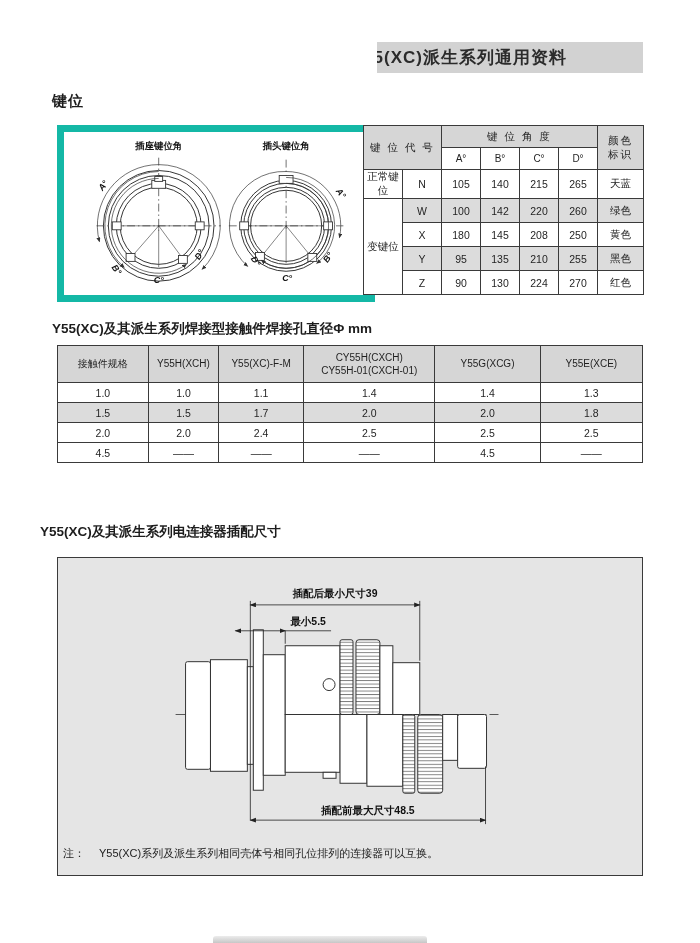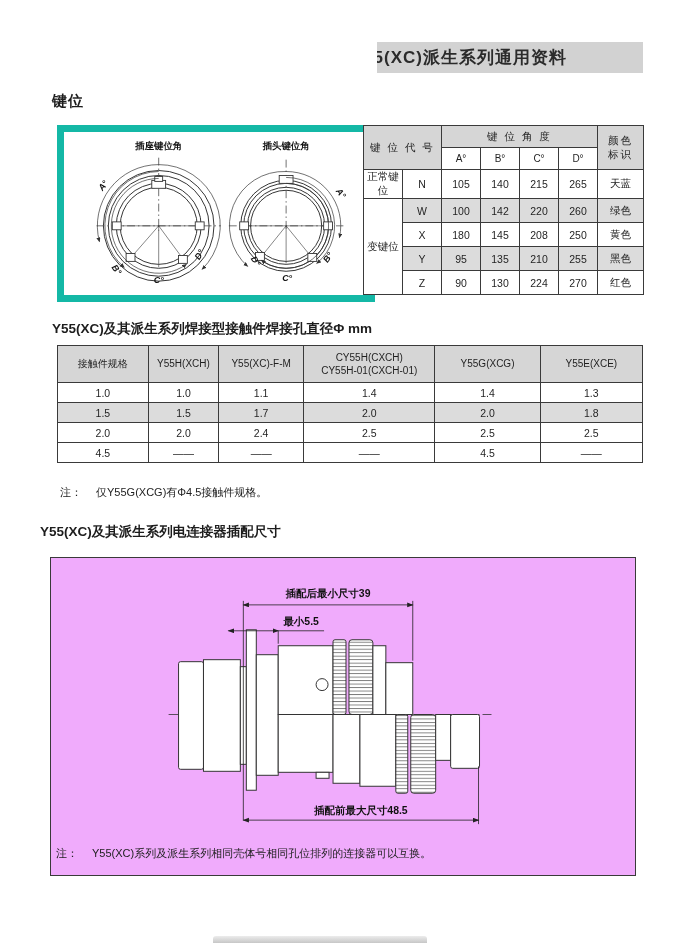--- a/index.html
+++ b/index.html
@@ -21,22 +21,22 @@
   .t1{left:52px;top:92px;font-size:15px;letter-spacing:1px;}
   .t2{left:52px;top:320px;font-size:13.5px;}
   .t3{left:40px;top:523px;font-size:13.5px;}
   .unit{margin-left:0;font-weight:bold;}
   
   .diagram-box{
     position:absolute;left:57px;top:125px;width:304px;height:163px;
     border:7px solid #14b8a6;background:#fff;
   }
   .drawing-box{
-    position:absolute;left:50px;top:557px;width:584px;height:317px;
-    border:1.5px solid #3a3a3a;background:#f0abfc;
+    position:absolute;left:57px;top:557px;width:584px;height:317px;
+    border:1.5px solid #3a3a3a;background:#e5e5e5;
   }
   
   table{border-collapse:collapse;table-layout:fixed;background:#fff;}
   th,td{border:1px solid #3a3a3a;text-align:center;vertical-align:middle;
         font-weight:normal;color:#1f1f1f;padding:0;}
   .key-table{
     position:absolute;left:363px;top:125px;width:281px;font-size:10.5px;
   }
   .key-table th{background:#d6d6d6;font-size:10.5px;}
   .key-table .h1{height:22px;letter-spacing:2px;}
@@ -272,23 +272,20 @@
           <td>4.5</td>
           <td>——</td>
           <td>——</td>
           <td>——</td>
           <td>4.5</td>
           <td>——</td>
         </tr>
       </tbody>
   </table>
 
-  <div class="note note2">
-    <span class="nl">注：</span><span>仅Y55G(XCG)有Φ4.5接触件规格。</span>
-  </div>
 
   <div class="sec-title t3">Y55(XC)及其派生系列电连接器插配尺寸</div>
 
   <div class="drawing-box">
     <svg viewBox="0 0 584 314" width="582" height="313">
       <defs>
         <marker id="darr" markerWidth="9" markerHeight="8" refX="7" refY="3" orient="auto-start-reverse">
           <path d="M0 0 L8 3 L0 6 z" fill="#222"></path>
         </marker>
         <pattern id="kn" width="6" height="3.5" patternUnits="userSpaceOnUse">

